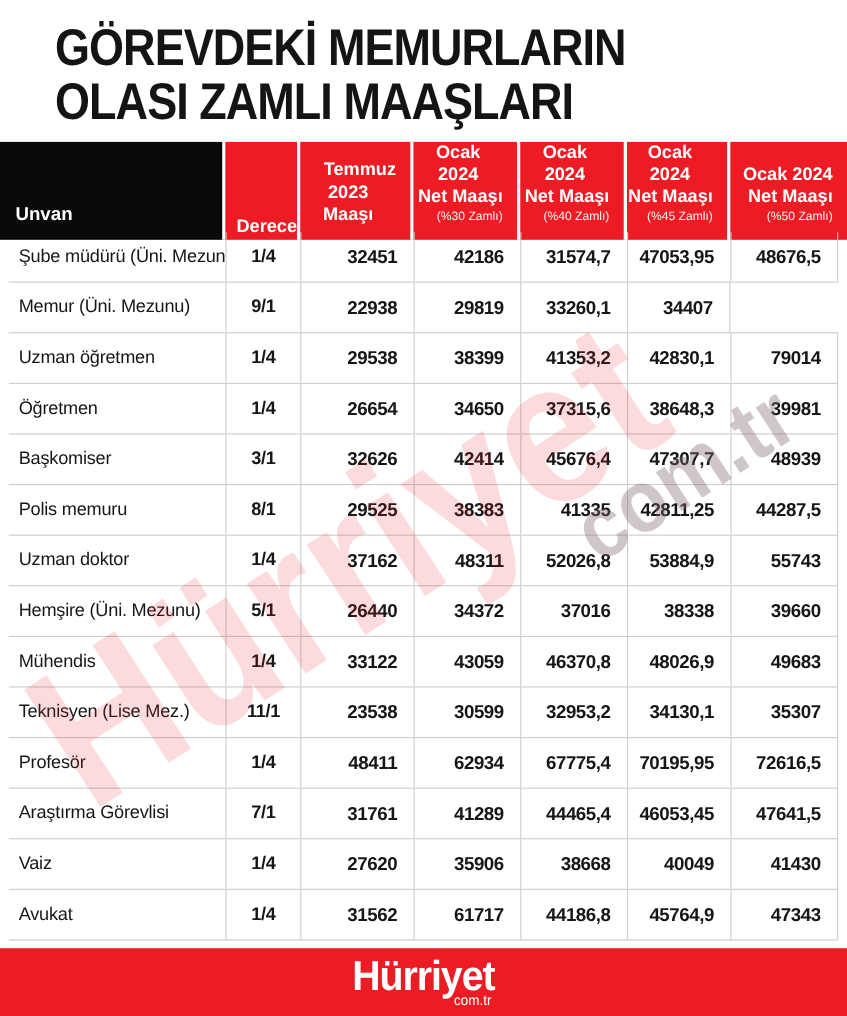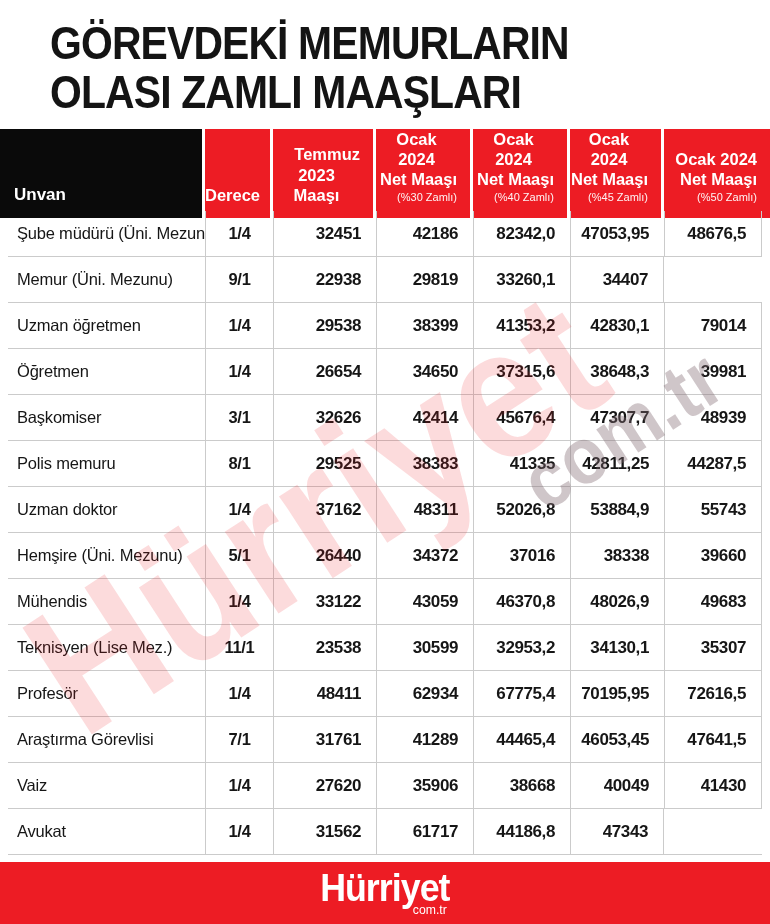--- a/index.html
+++ b/index.html
@@ -53,22 +53,22 @@
     justify-content: flex-end;
     border-right: 3px solid #ffffff;
   }
   .th:last-child { border-right: none; }
   .th-unvan {
     background: #0a0a0a;
     padding: 0 16px 13px 14px;
     font-size: 17px;
   }
   .th-derece {
-    align-items: flex-start;
-    padding-bottom: 13px;
+    align-items: flex-end;
+    padding-bottom: 2px;
   }
   .th-right {
     align-items: flex-end;
     padding: 0 13px 13px 0;
     line-height: 1.22;
     text-align: center;
   }
   .th-sub {
     font-weight: normal;
     font-size: 11px;
@@ -218,21 +218,21 @@
       <span class="th-sub">(%50 Zamlı)</span>
     </div>
   </div>
 
   <div class="tbody">
     <div class="trow">
       <div class="td td-unvan">Şube müdürü (Üni. Mezunu)</div>
       <div class="td td-derece">1/4</div>
       <div class="td td-num">32451</div>
       <div class="td td-num">42186</div>
-      <div class="td td-num">82342,0</div>
+      <div class="td td-num">31574,7</div>
       <div class="td td-num">47053,95</div>
       <div class="td td-num">48676,5</div>
     </div>
 
     <div class="trow">
       <div class="td td-unvan">Memur (Üni. Mezunu)</div>
       <div class="td td-derece">9/1</div>
       <div class="td td-num">22938</div>
       <div class="td td-num">29819</div>
       <div class="td td-num">33260,1</div>
@@ -348,20 +348,21 @@
       <div class="td td-num">40049</div>
       <div class="td td-num">41430</div>
     </div>
 
     <div class="trow">
       <div class="td td-unvan">Avukat</div>
       <div class="td td-derece">1/4</div>
       <div class="td td-num">31562</div>
       <div class="td td-num">61717</div>
       <div class="td td-num">44186,8</div>
+      <div class="td td-num">45764,9</div>
       <div class="td td-num">47343</div>
     </div>
   </div>
 
   <div class="wm wm-brand">Hürriyet</div>
   <div class="wm wm-domain">com.tr</div>
 
   <div class="footer">
     <div class="logo-wrap">
       <div class="logo-brand">Hürriyet</div>

